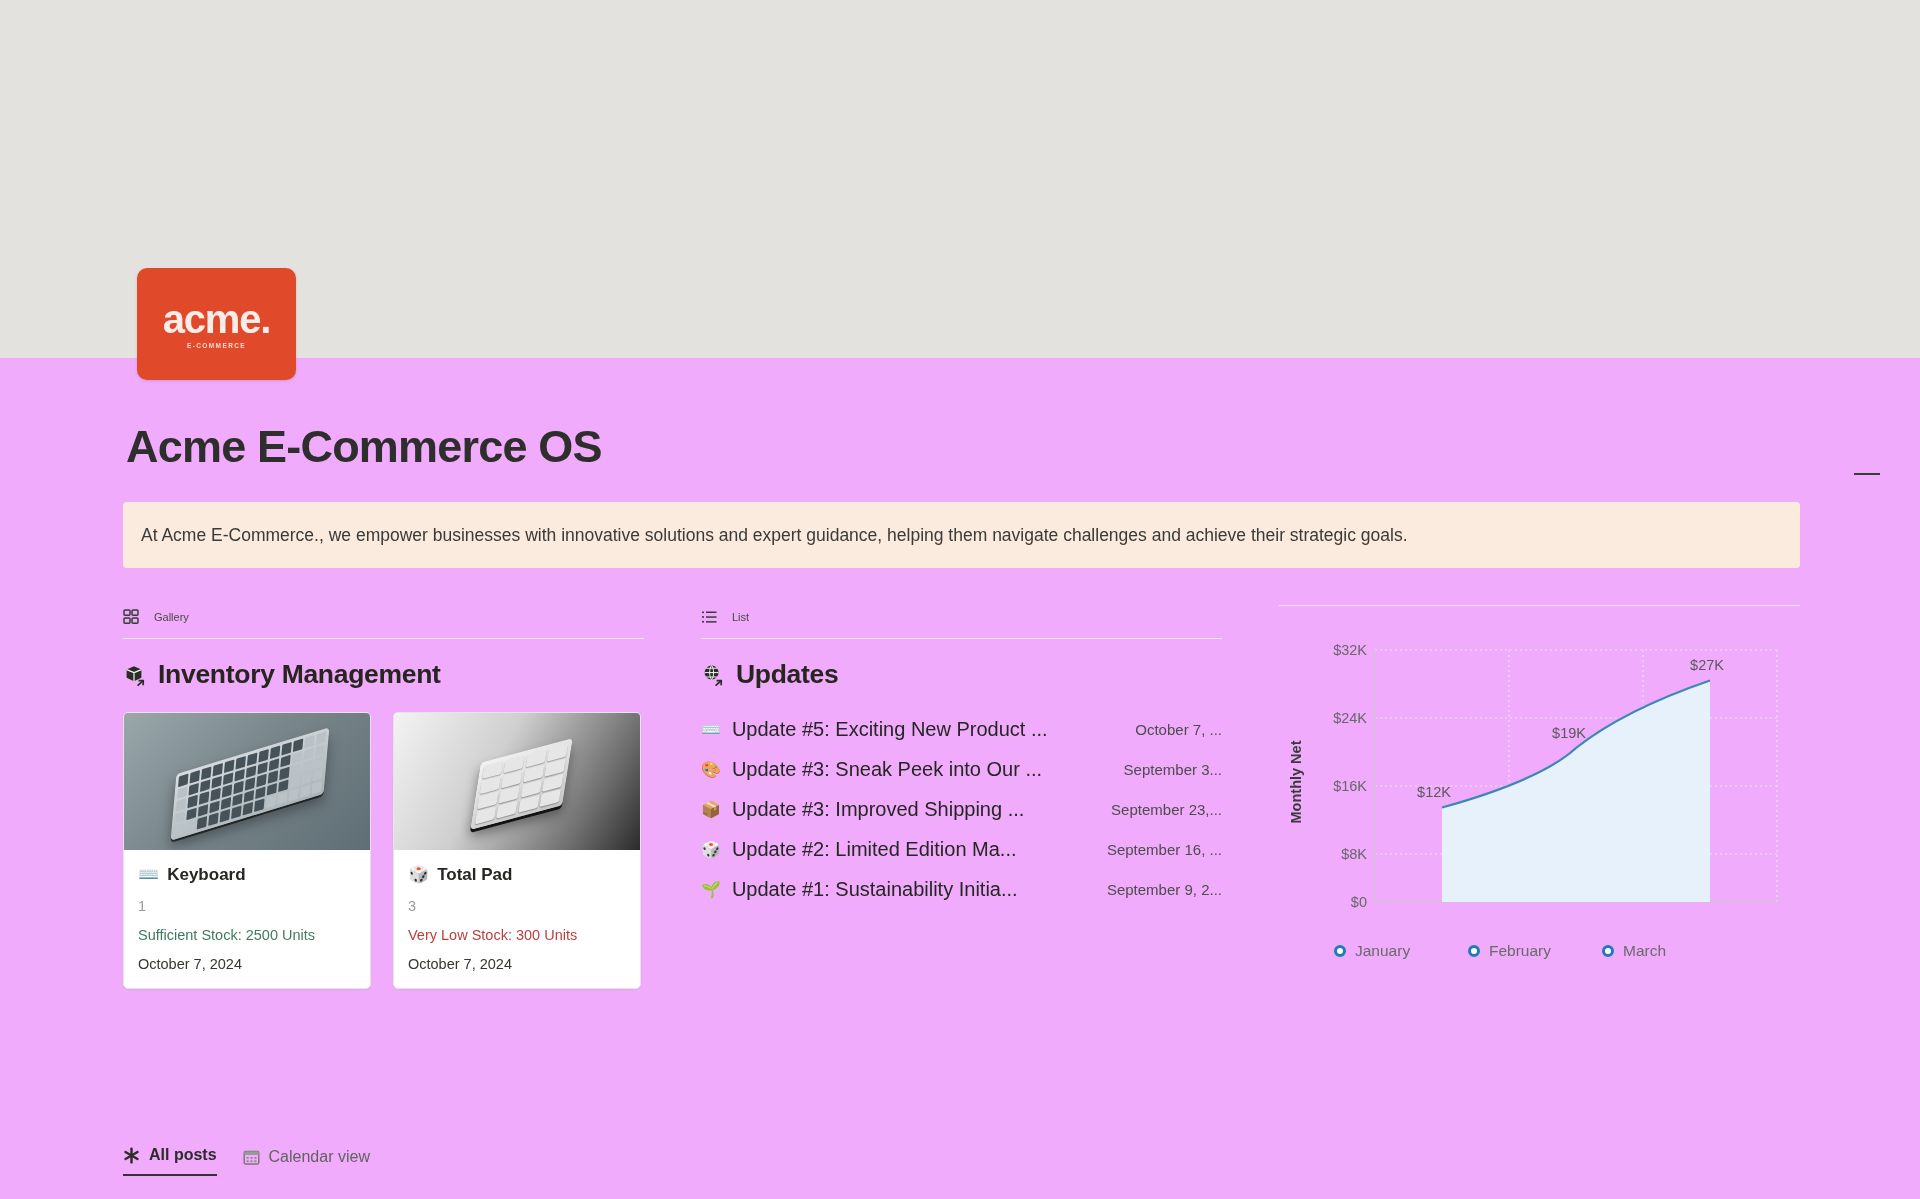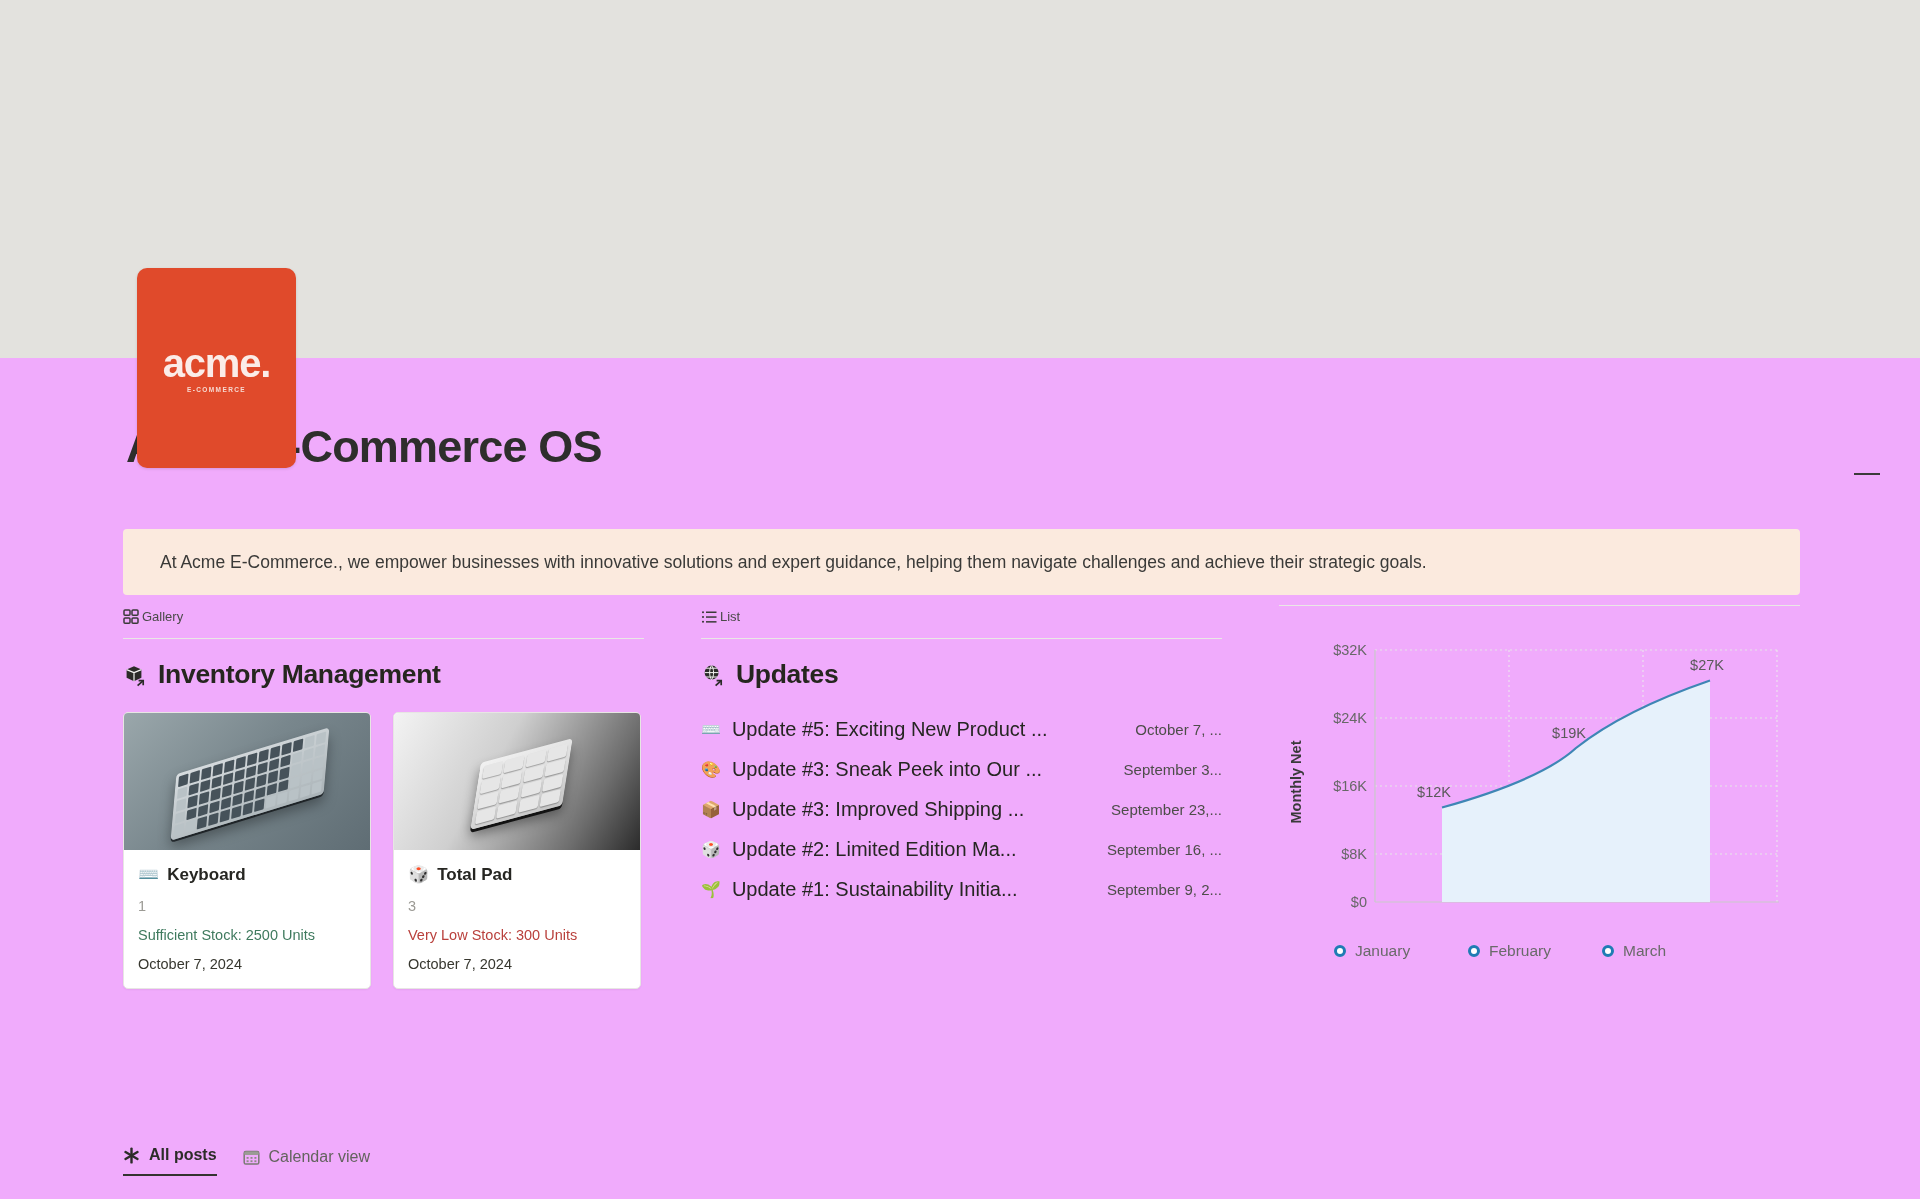--- a/index.html
+++ b/index.html
@@ -13,21 +13,21 @@
   
   .header-band {
     position: absolute; top: 0; left: 0;
     width: 1920px; height: 358px;
     background: #e3e2de;
   }
 
   
   .logo {
     position: absolute; left: 137px; top: 268px;
-    width: 159px; height: 200px;
+    width: 159px; height: 112px;
     background: #e04a2b;
     border-radius: 10px;
     display: flex; flex-direction: column;
     align-items: center; justify-content: center;
     z-index: 5;
     box-shadow: 0 1px 3px rgba(0,0,0,.12);
   }
   .logo-word {
     font-size: 40px; font-weight: 700; color: #fbece8;
     letter-spacing: -1.2px; line-height: 1;
@@ -51,39 +51,39 @@
     letter-spacing: -0.8px;
   }
 
   .collapse-dash {
     position: absolute; right: 40px; top: 115px;
     width: 26px; height: 2px; background: #3b3b39;
   }
 
   
   .callout {
-    position: absolute; left: 123px; top: 171px;
+    position: absolute; left: 123px; top: 144px;
     width: 1677px; height: 66px;
     background: #fbeade;
     border-radius: 4px;
     display: flex; align-items: center;
-    padding-left: 37px; padding-right: 27px;
+    padding-left: 18px; padding-right: 27px;
   }
   .callout-text { font-size: 17.5px; color: #3a3a38; line-height: 1.4; }
 
   
   .cols {
     position: absolute; left: 123px; top: 242px;
     width: 1677px; display: flex; gap: 57px;
   }
   .col { width: 521px; }
 
   .view-tab {
-    display: flex; align-items: center; gap: 3px;
-    height: 33px; color: #4a4a48; font-size: 13px;
+    display: flex; align-items: center; gap: 15px;
+    height: 33px; color: #4a4a48; font-size: 11px;
   }
   .view-underline {
     width: 100%; height: 1px; background: #e9e8e5; margin-top: 5px;
   }
   .col-title {
     display: flex; align-items: center; gap: 11px;
     margin-top: 20px; font-size: 26.5px; font-weight: 700; color: #26261f;
     letter-spacing: -0.3px;
   }
 

